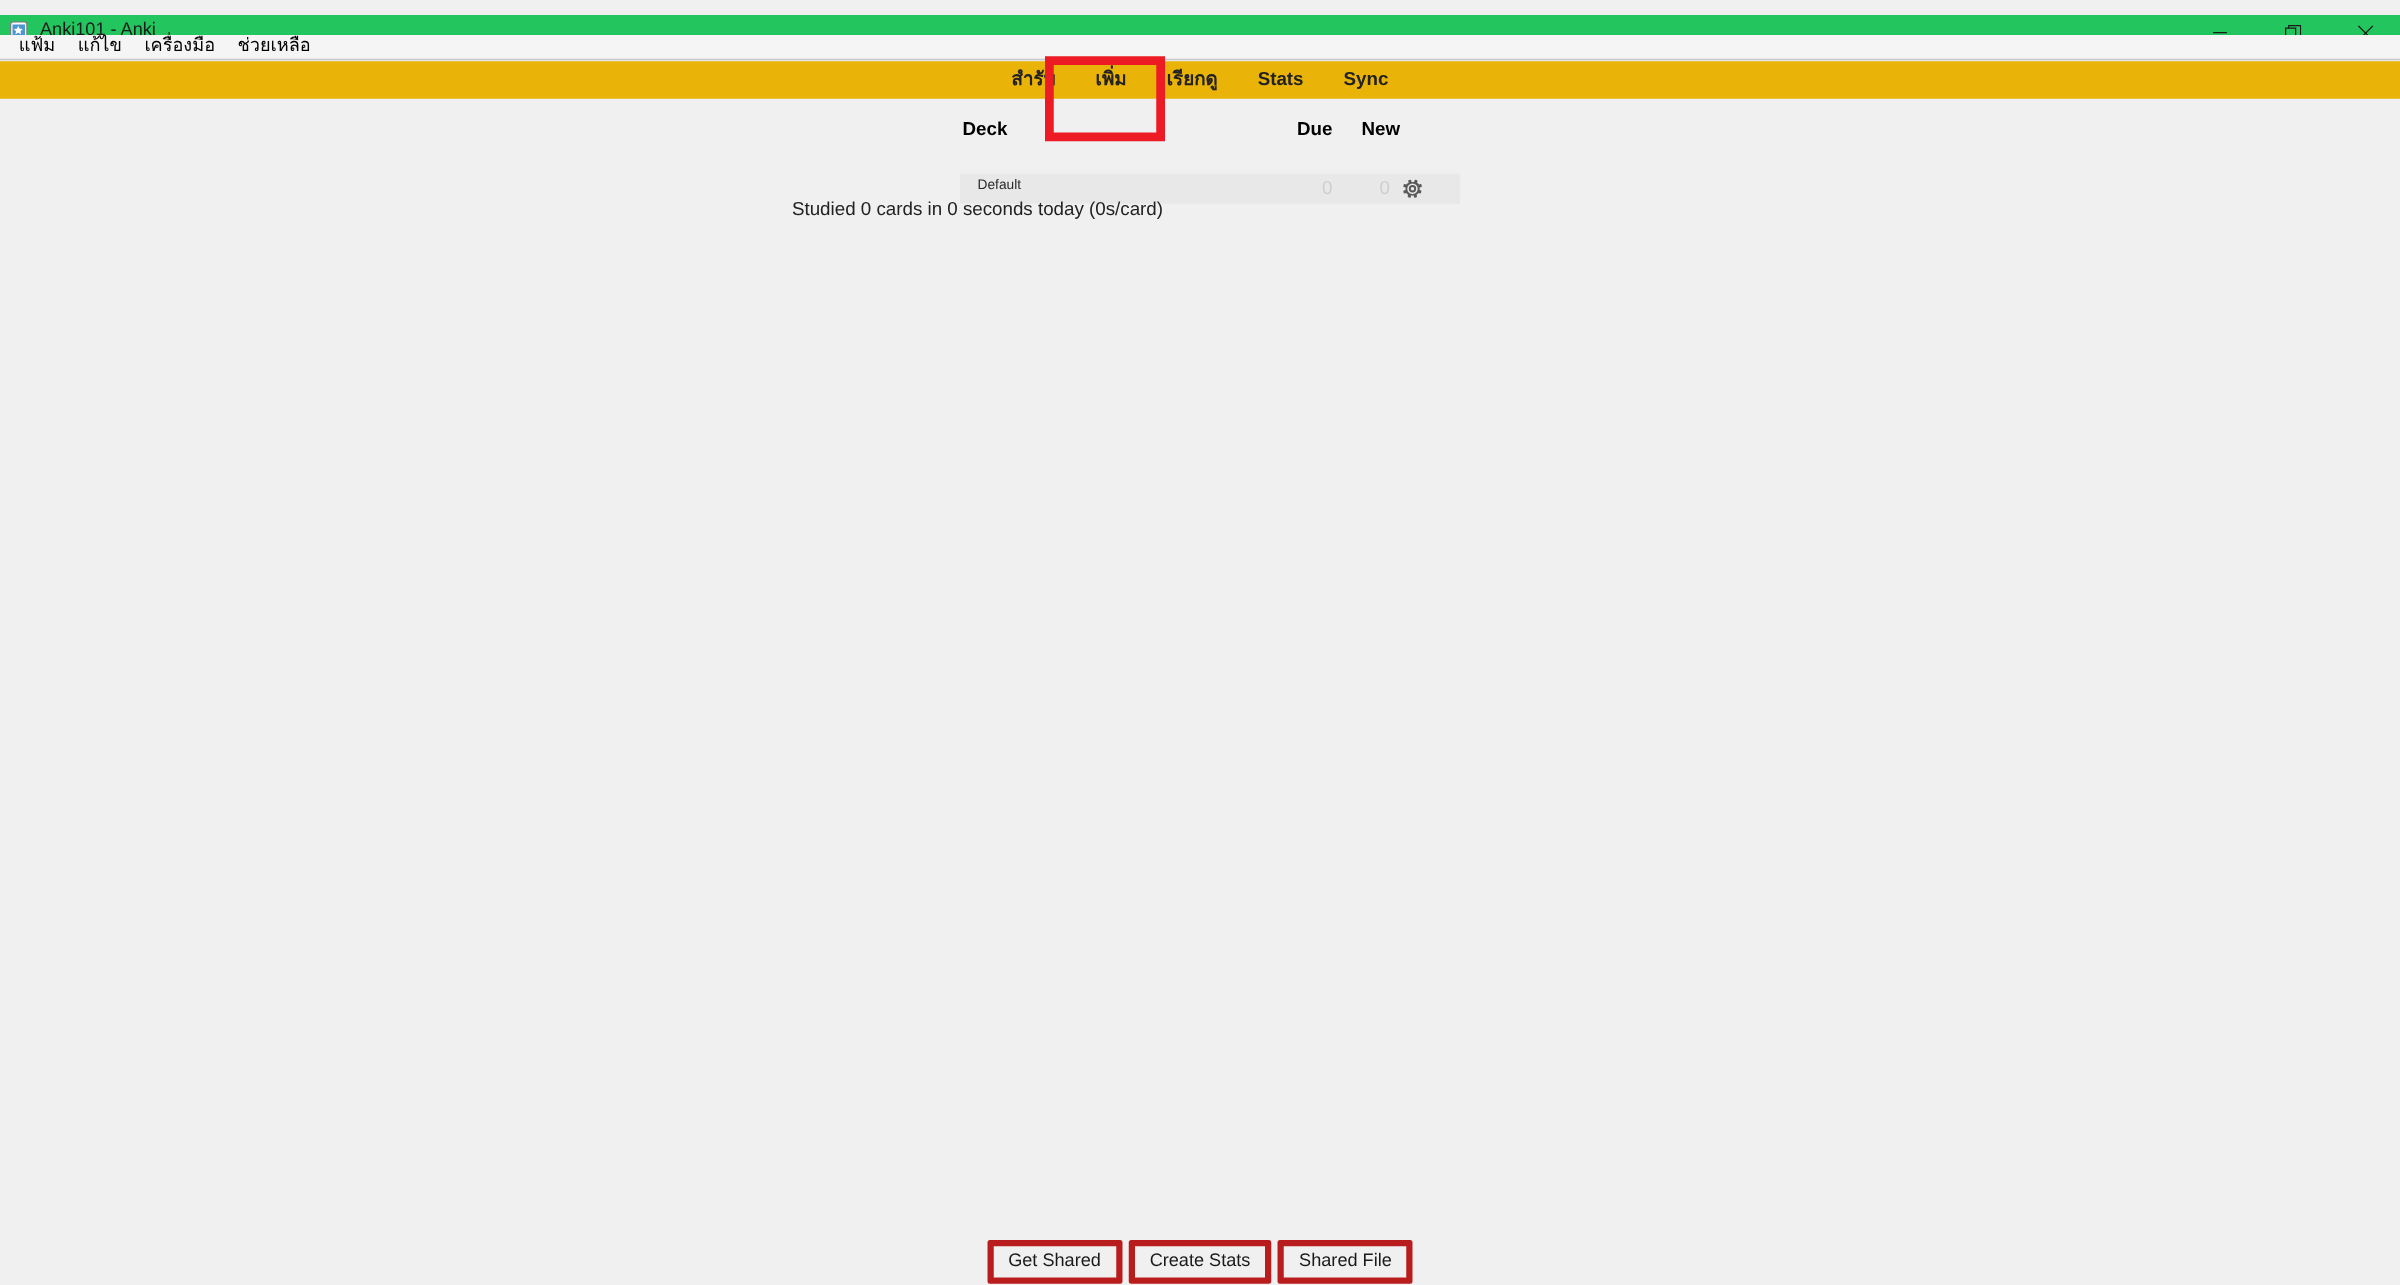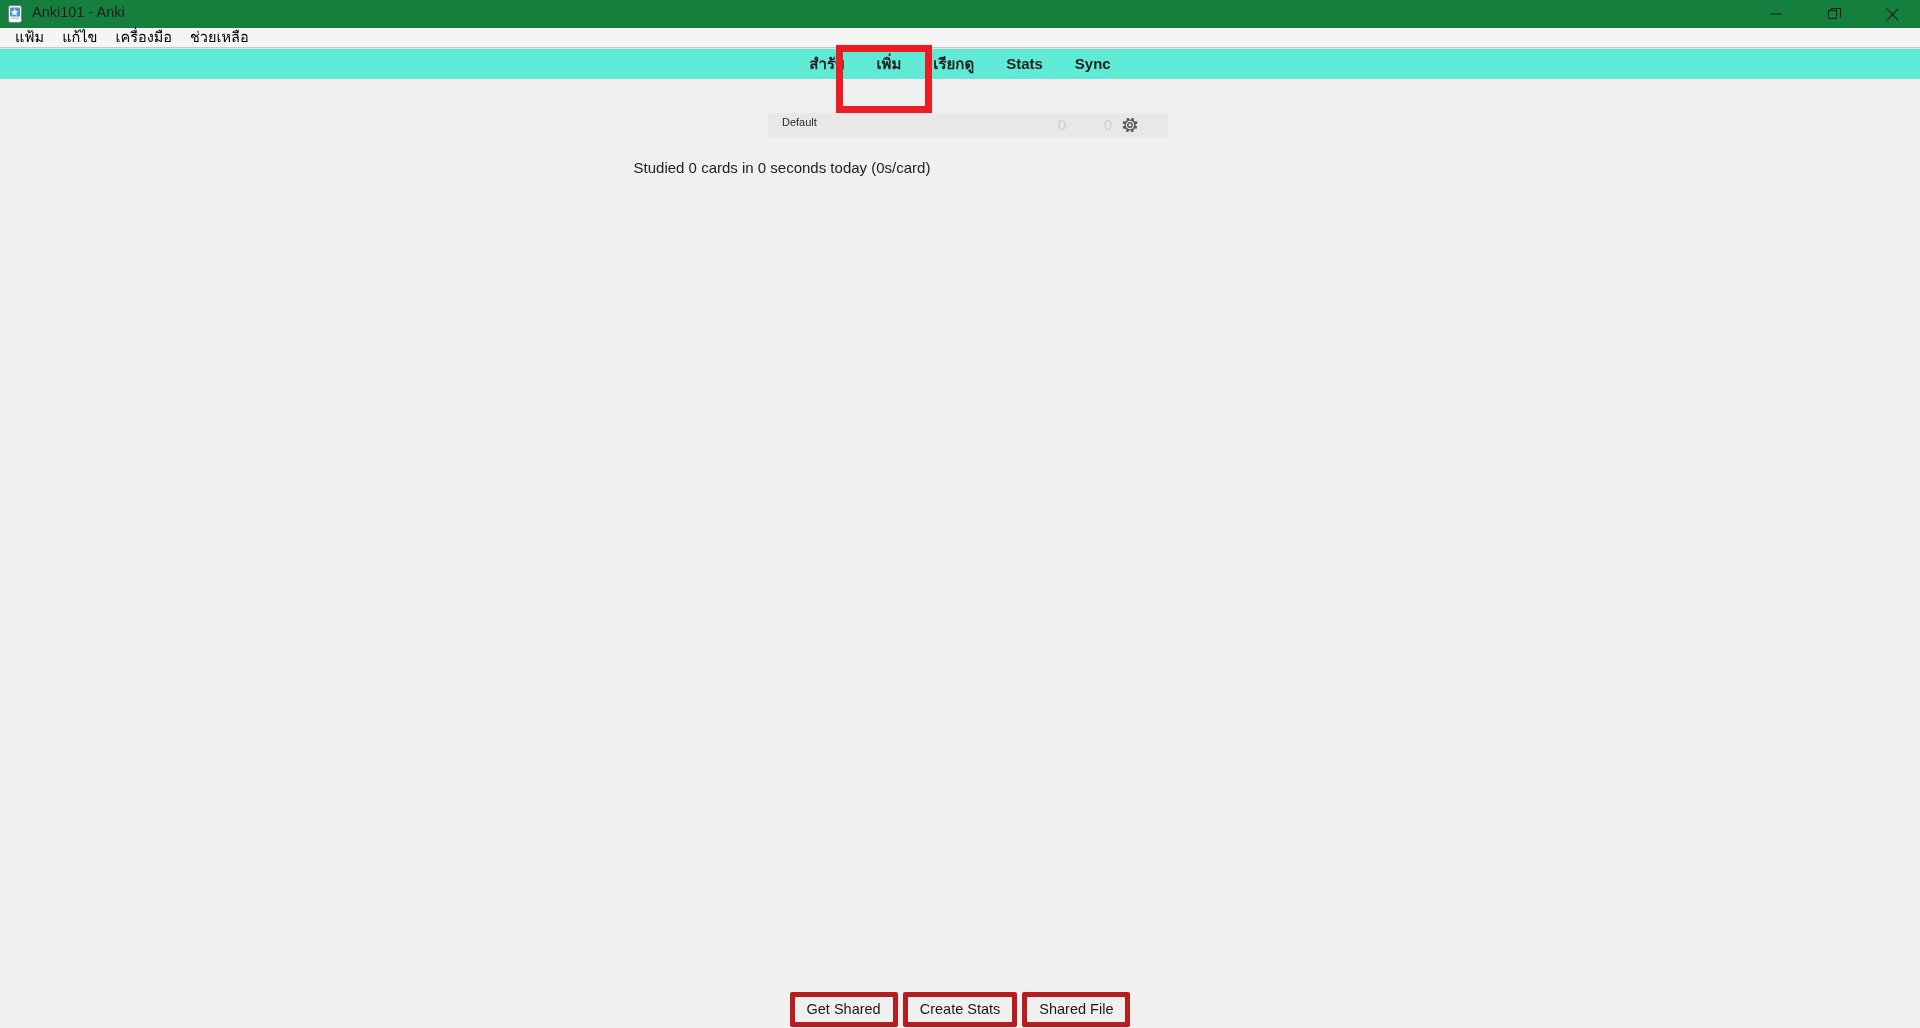--- a/index.html
+++ b/index.html
@@ -11,24 +11,24 @@
     height: 1028px;
     overflow: hidden;
     background: #f0f0f0;
     font-family: "Liberation Sans", sans-serif;
     -webkit-font-smoothing: antialiased;
   }
 
   
   #titlebar {
     position: absolute;
-    left: 0; top: 0;
+    left: 0; top: 12px;
     width: 1920px;
     height: 28px;
-    background: #15803d;
+    background: #22c55e;
     display: flex;
     align-items: center;
   }
   #app-icon {
     position: absolute;
     left: 7px; top: 5px;
     width: 17px; height: 18px;
   }
   #window-title {
     position: absolute;
@@ -87,21 +87,21 @@
     height: 1px;
     background: #e4e4e4;
   }
 
   
   #toolbar {
     position: absolute;
     left: 0; top: 49px;
     width: 1920px;
     height: 30px;
-    background: #5eead4;
+    background: #eab308;
     display: flex;
     align-items: center;
     justify-content: center;
   }
   #toolbar-inner {
     display: flex;
     align-items: center;
     gap: 0px;
   }
   .tb-link {
@@ -301,20 +301,25 @@
     <span class="tb-link">Sync</span>
   </div>
 </div>
 
 <div id="annotation-box"></div>
 
 <div id="deck-area">
 
   <div id="deck-table">
 
+    <div class="deck-head">
+      <span class="h-deck">Deck</span>
+      <span class="h-due">Due</span>
+      <span class="h-new">New</span>
+    </div>
 
     <div class="deck-row">
       <span class="d-name">Default</span>
       <span class="d-due">0</span>
       <span class="d-new">0</span>
       <span class="d-gear">
         <svg width="18" height="18" viewBox="0 0 18 18">
           <path fill="#5a5a5a" d="M9 6.05a2.95 2.95 0 1 0 0 5.9 2.95 2.95 0 0 0 0-5.9zm0 4.35a1.4 1.4 0 1 1 0-2.8 1.4 1.4 0 0 1 0 2.8z"></path>
           <path fill="#5a5a5a" d="M16.1 10.35l-1.42-.3a5.8 5.8 0 0 0 0-2.1l1.42-.3a.5.5 0 0 0 .38-.6l-.33-1.4a.5.5 0 0 0-.6-.37l-1.4.33a5.85 5.85 0 0 0-1.48-1.48l.33-1.4a.5.5 0 0 0-.37-.6l-1.4-.33a.5.5 0 0 0-.6.38l-.3 1.42a5.8 5.8 0 0 0-2.1 0l-.3-1.42a.5.5 0 0 0-.6-.38l-1.4.33a.5.5 0 0 0-.37.6l.33 1.4A5.85 5.85 0 0 0 4.01 5.6l-1.4-.33a.5.5 0 0 0-.6.37l-.33 1.4a.5.5 0 0 0 .38.6l1.42.3a5.8 5.8 0 0 0 0 2.1l-1.42.3a.5.5 0 0 0-.38.6l.33 1.4a.5.5 0 0 0 .6.37l1.4-.33a5.85 5.85 0 0 0 1.48 1.48l-.33 1.4a.5.5 0 0 0 .37.6l1.4.33a.5.5 0 0 0 .6-.38l.3-1.42a5.8 5.8 0 0 0 2.1 0l.3 1.42a.5.5 0 0 0 .6.38l1.4-.33a.5.5 0 0 0 .37-.6l-.33-1.4a5.85 5.85 0 0 0 1.48-1.48l1.4.33a.5.5 0 0 0 .6-.37l.33-1.4a.5.5 0 0 0-.38-.6zM9 13.2A4.2 4.2 0 1 1 13.2 9 4.2 4.2 0 0 1 9 13.2z"></path>
         </svg>

